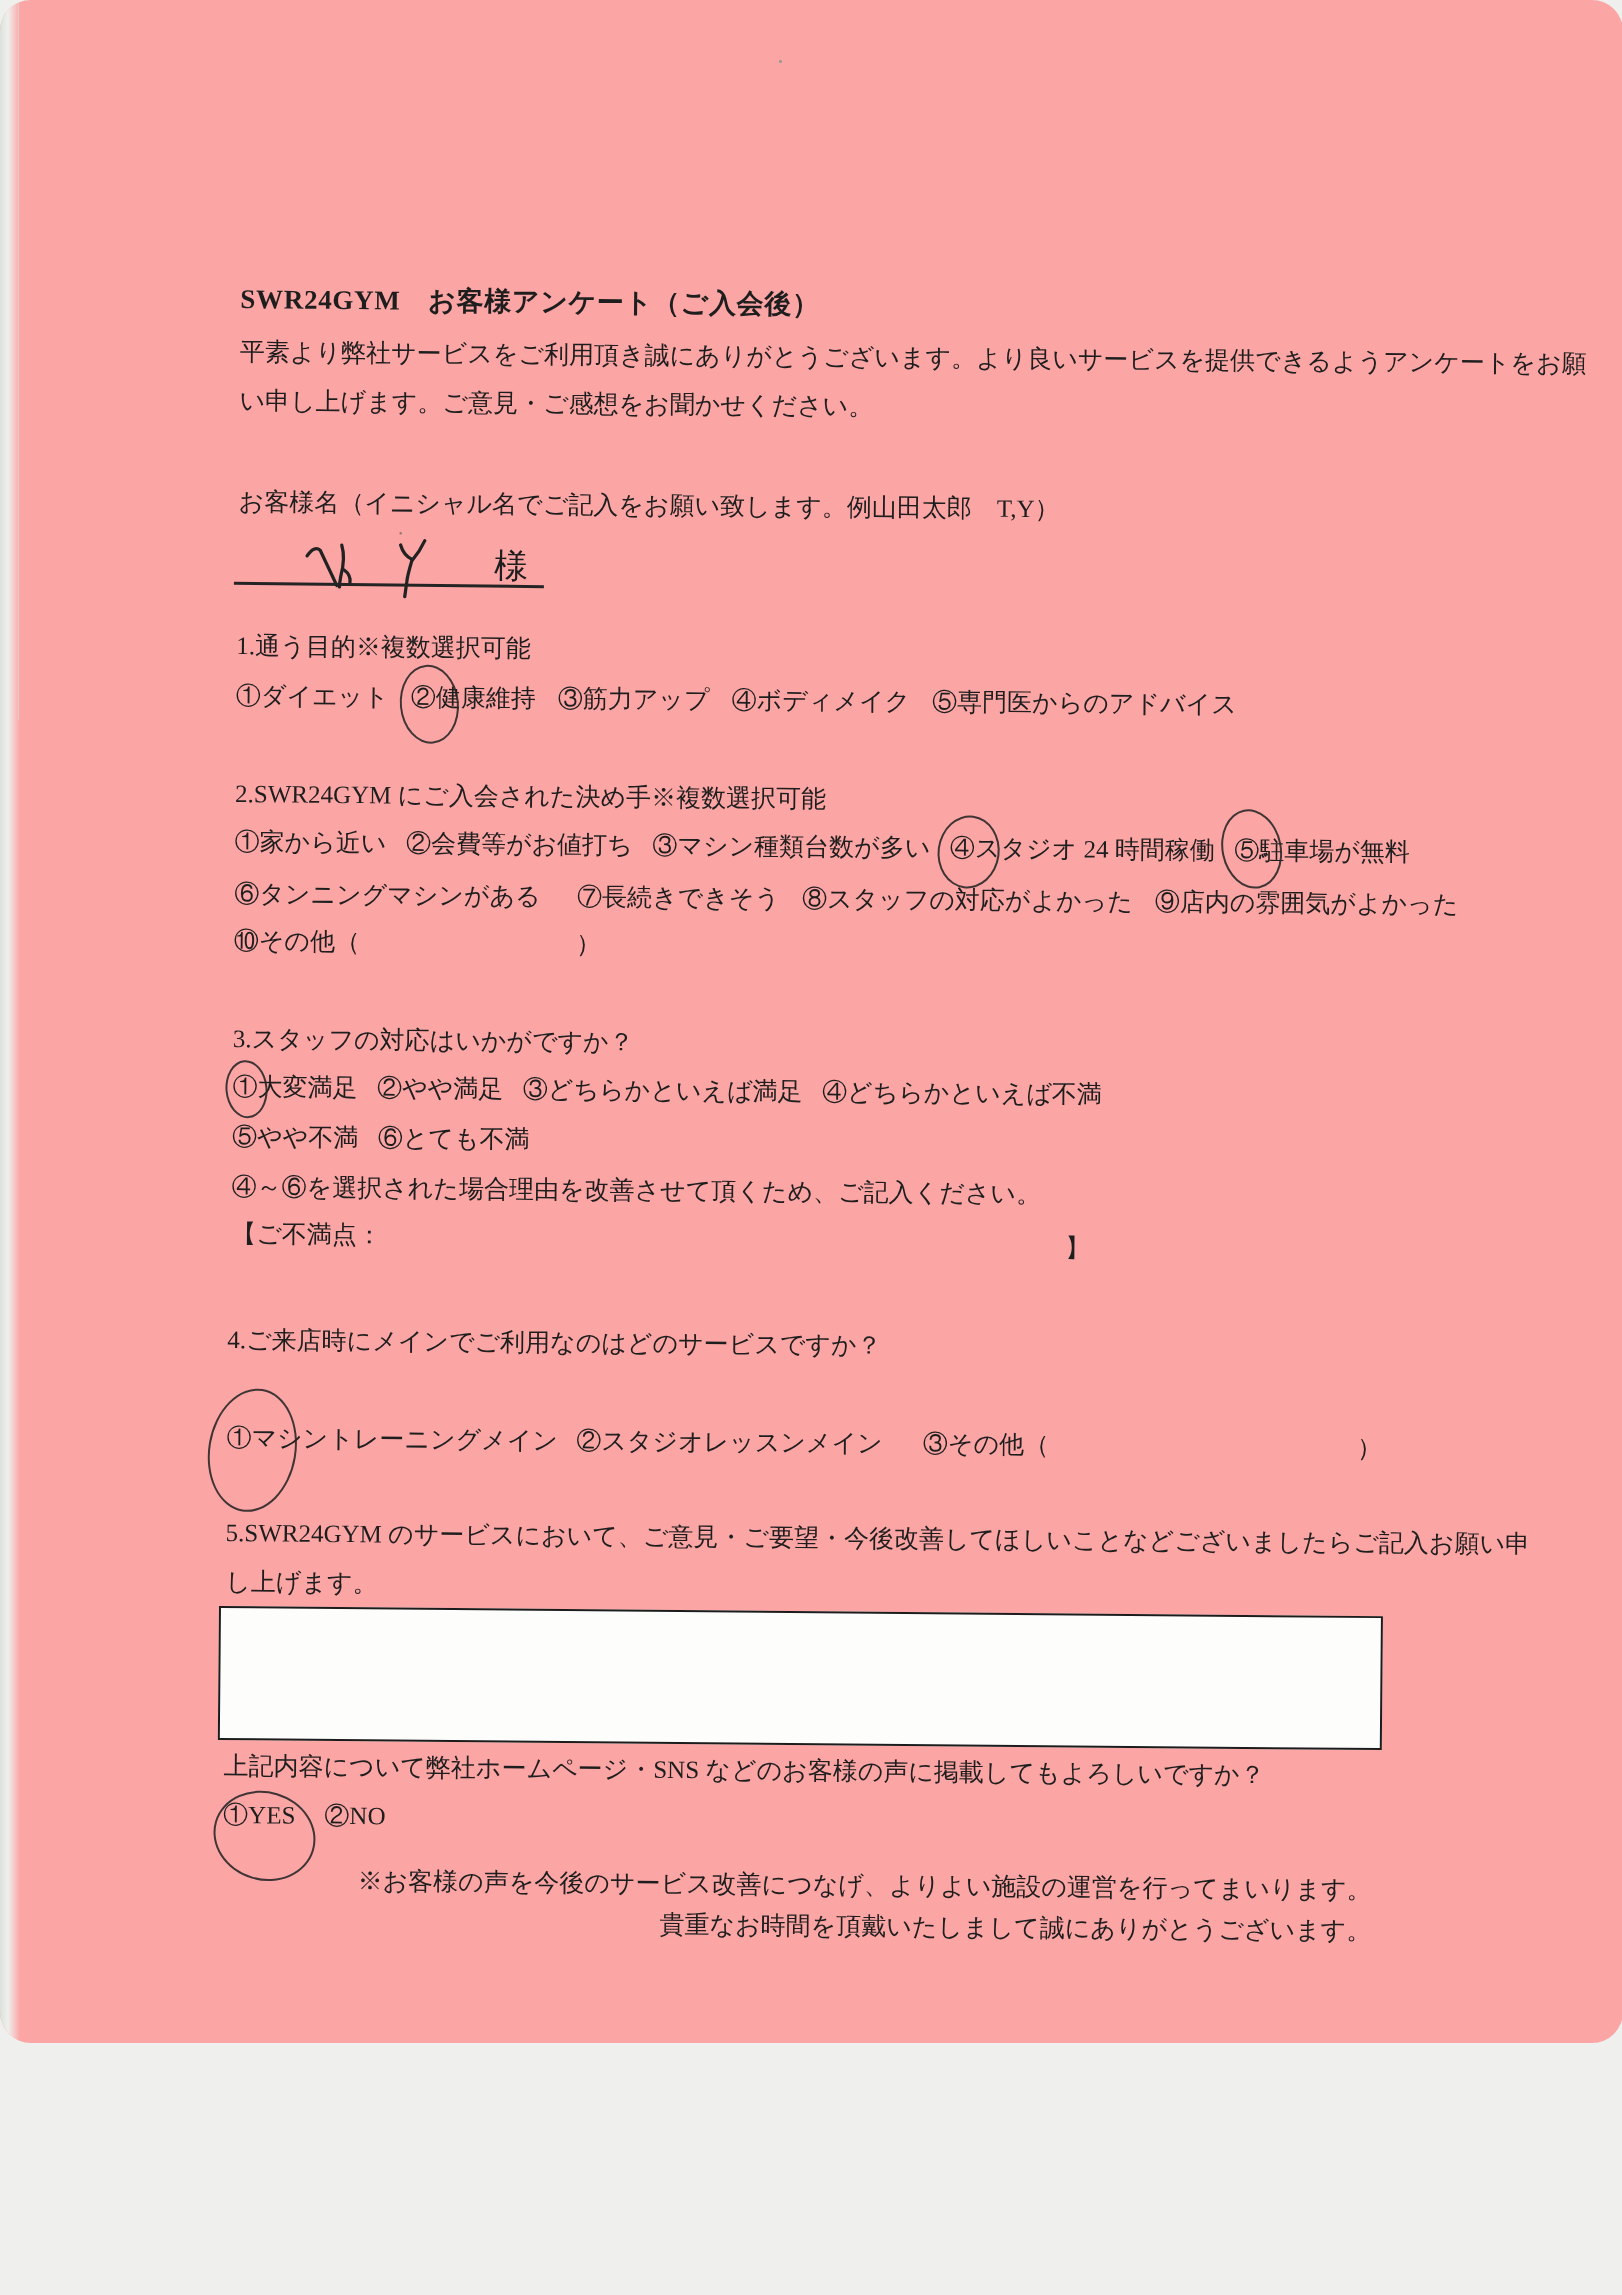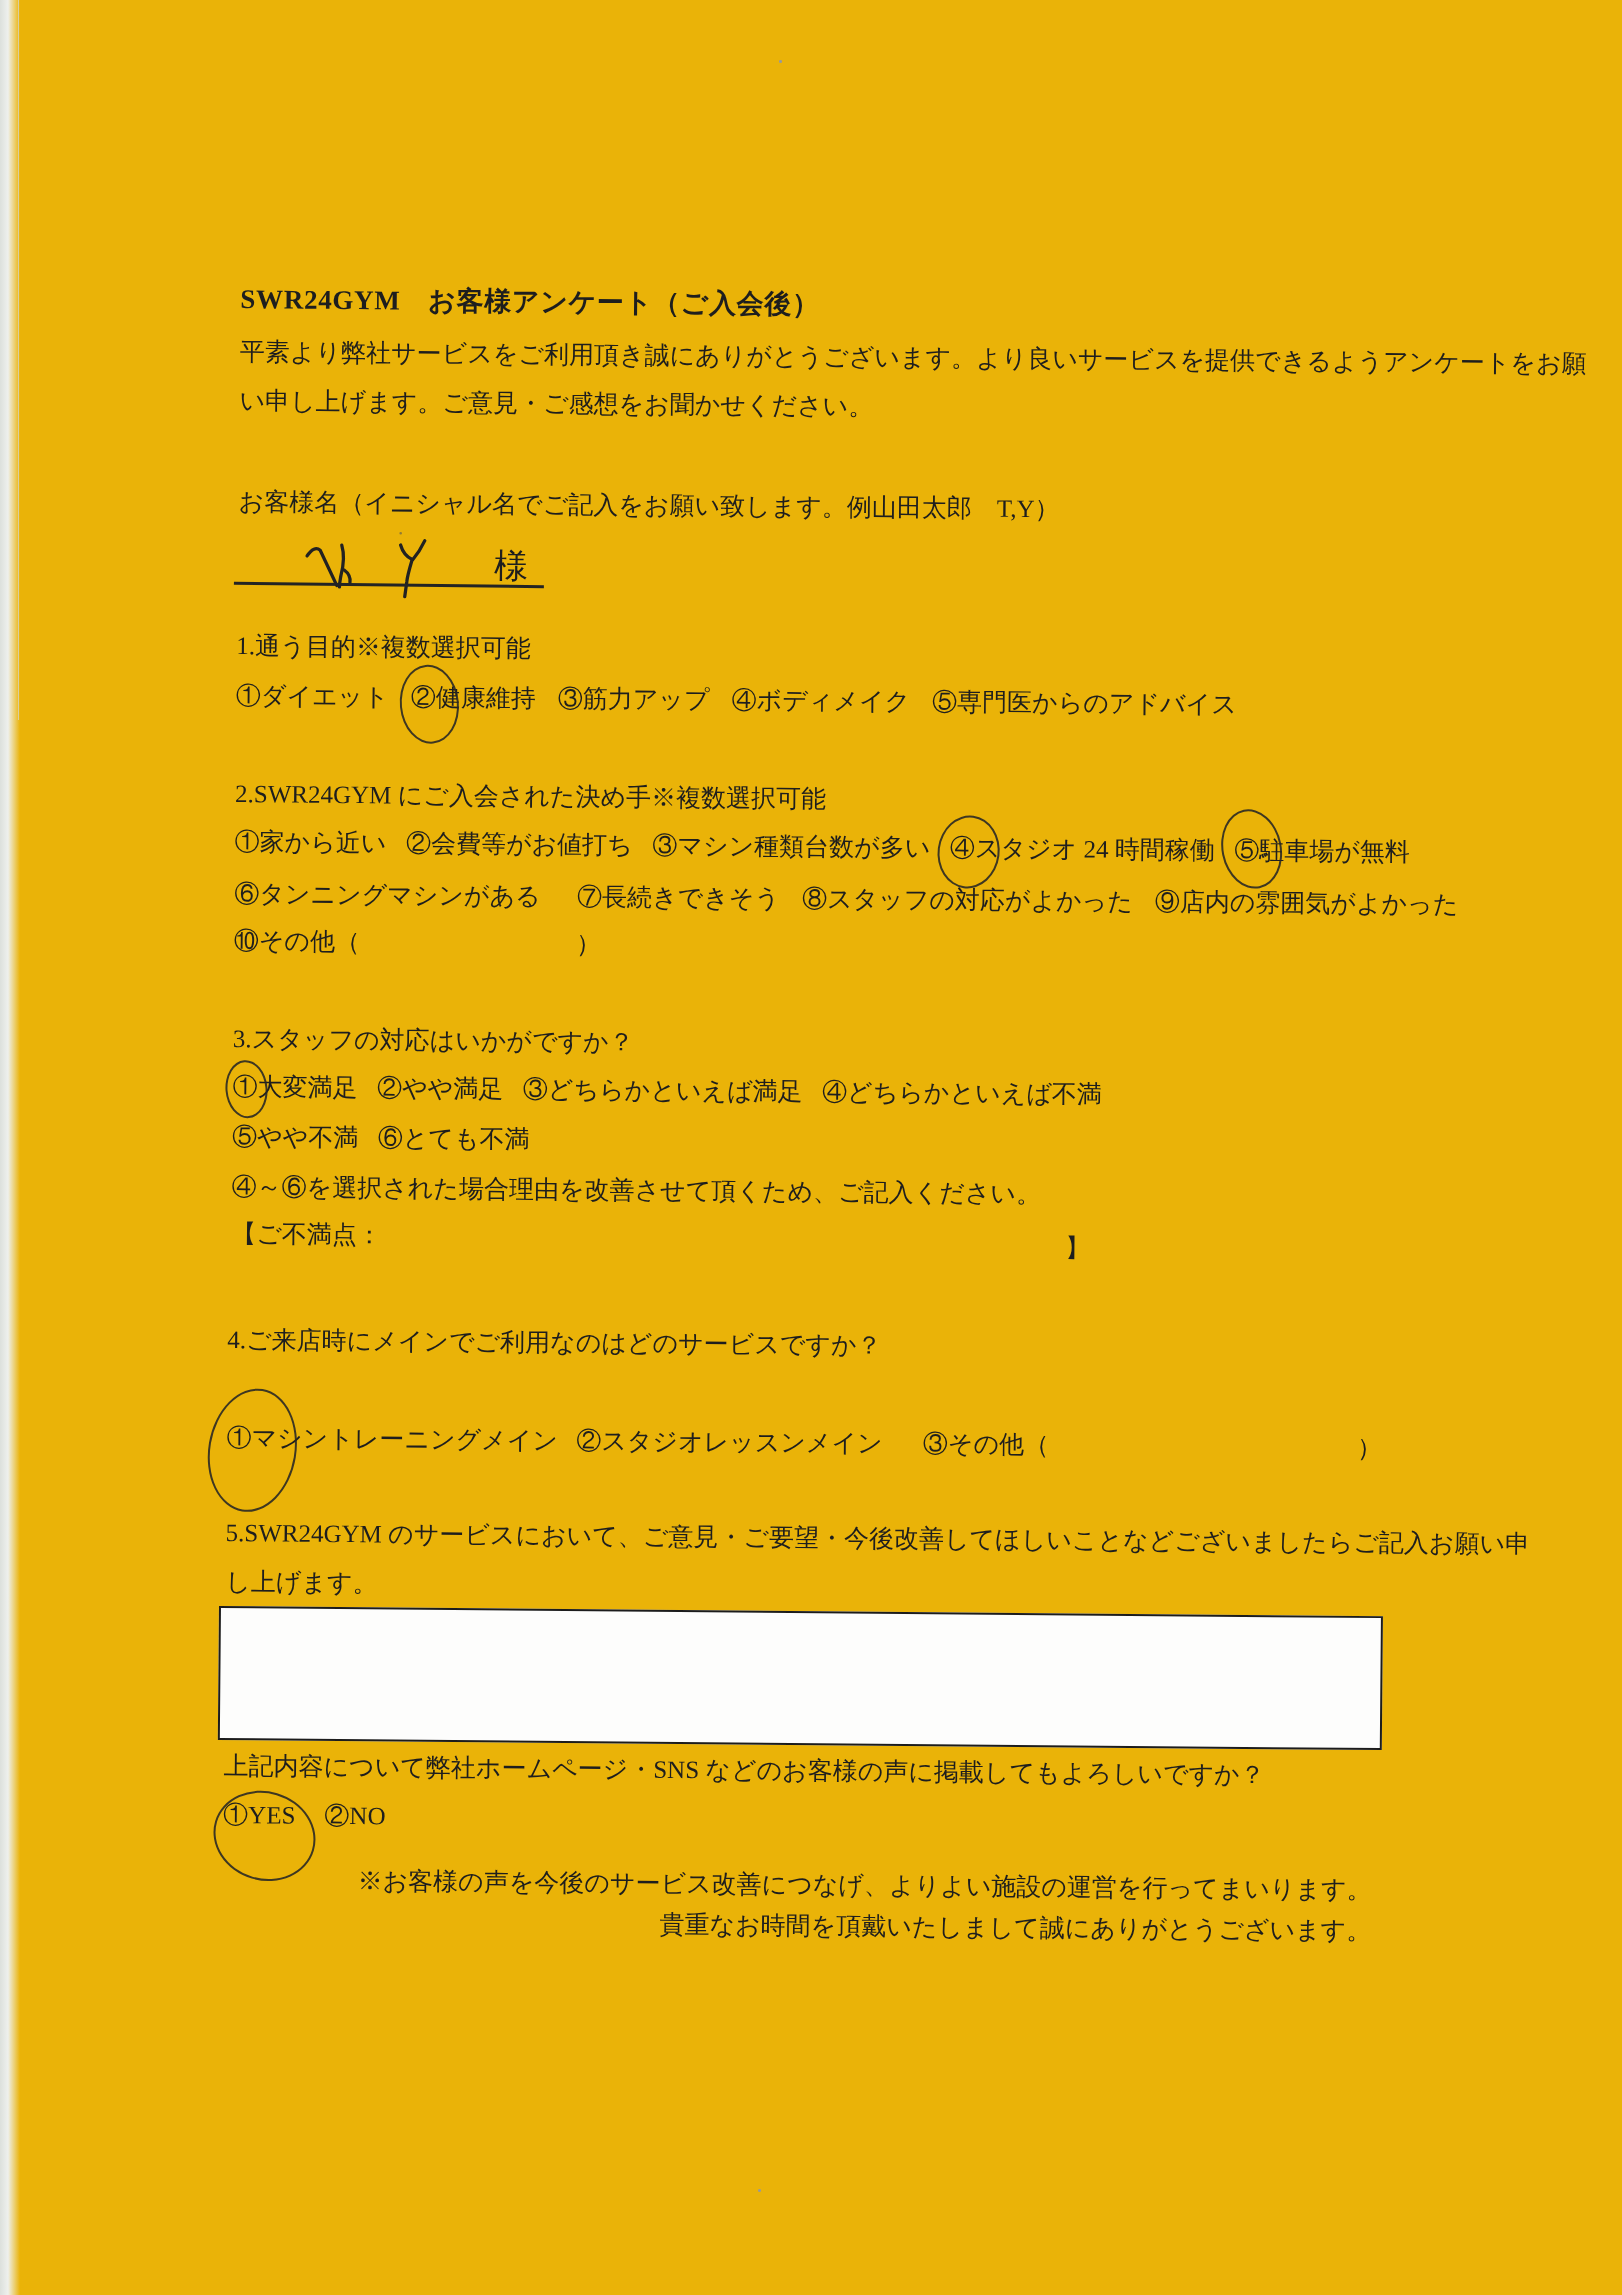--- a/index.html
+++ b/index.html
@@ -1,20 +1,21 @@
 <!DOCTYPE html>
 <html lang="ja" style="font-size:10.5px"><head>
 <meta charset="utf-8">
 <style>
   html,body{margin:0;padding:0;background:#efefed;}
   .page{
-    position:relative;width:1623px;height:2295px;background:#eab308;
+    position:relative;width:1623px;height:2043px;background:#fca5a5;
     overflow:hidden;
     font-family:"Liberation Serif","DejaVu Serif",serif;
     color:#1e1e1e;
+    border-radius:31px;
   }
   
   .edge-shadow{position:absolute;left:0;top:0;width:19.6px;height:2295px;
     background:linear-gradient(90deg,#dce0dc 0%,#eef0ed 40%,rgba(252,252,250,0) 100%);}
   .edge-line{position:absolute;left:17.7px;top:0;width:1.3px;height:720px;background:#d3d7d2;opacity:.7;}
   .speck{position:absolute;border-radius:50%;background:#9a9a98;}
 
   .content{position:absolute;left:0;top:0;width:1623px;height:2295px;
     transform:rotate(0.5deg);transform-origin:0 0;}
 

